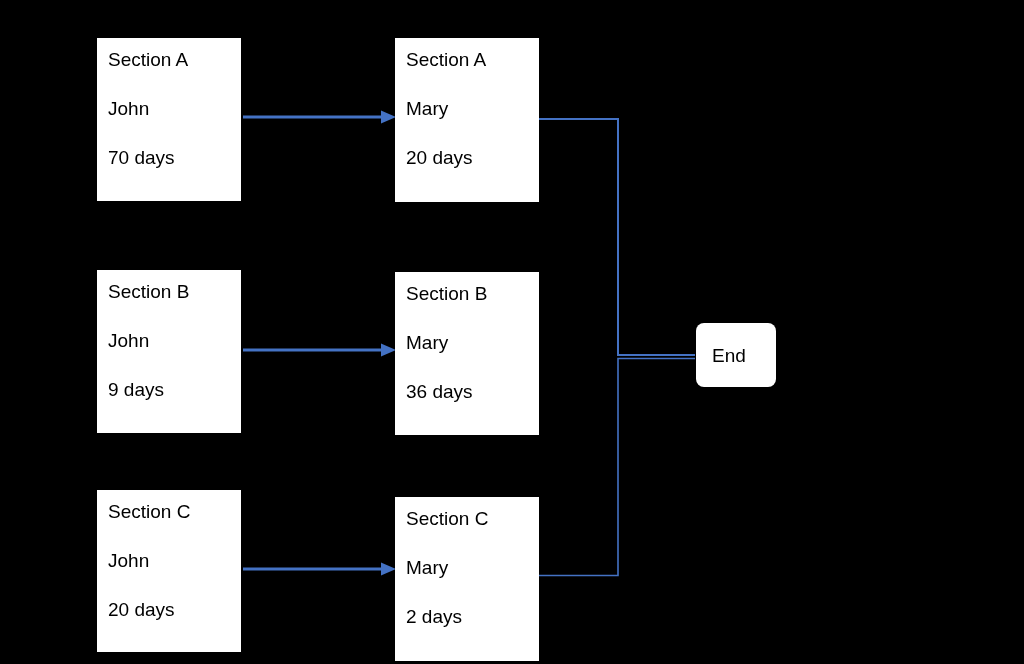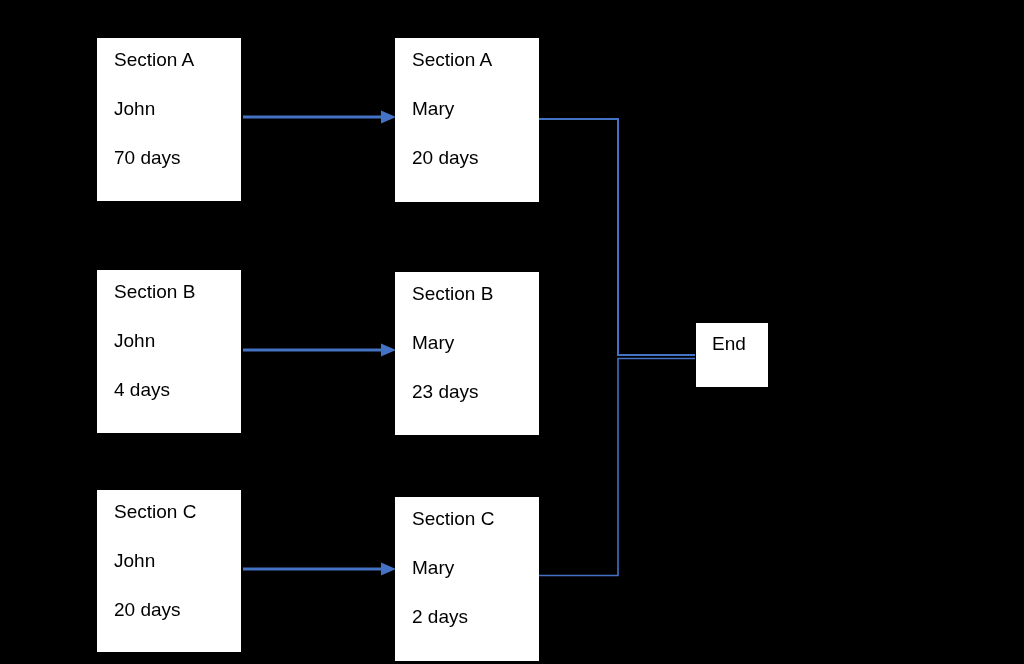--- a/index.html
+++ b/index.html
@@ -32,33 +32,33 @@
   .shaft{stroke-width:3;}
   .elbow-thick{stroke-width:2;}
   .elbow-thin{stroke-width:1.6;}
   .node{
     position:absolute;
     box-sizing:border-box;
     background:var(--box-fill);
     color:var(--text);
     font-size:19px;
     line-height:23px;
-    padding:10px 17px;
+    padding:10px 11px;
     display:flex;
     flex-direction:column;
     row-gap:26px;
   }
   .node span{white-space:nowrap;}
   .n-a1{left:97px;top:38px;width:144px;height:163px;}
   .n-a2{left:395px;top:38px;width:144px;height:164px;}
   .n-b1{left:97px;top:270px;width:144px;height:163px;}
   .n-b2{left:395px;top:272px;width:144px;height:163px;}
   .n-c1{left:97px;top:490px;width:144px;height:162px;}
   .n-c2{left:395px;top:497px;width:144px;height:164px;}
-  .n-end{left:696px;top:323px;width:72px;height:64px;padding:9px 16px;row-gap:0;}
+  .n-end{left:696px;top:323px;width:80px;height:64px;padding:21px 16px;row-gap:0;border-radius:8px;}
 </style>
 </head>
 <body>
 
 <div class="canvas">
 
   <svg class="connector-layer" viewBox="0 0 1024 664" width="1024" height="664" xmlns="http://www.w3.org/2000/svg">
 
     <g>
       <line class="shaft" x1="243" y1="117" x2="382" y2="117"></line>
@@ -88,27 +88,27 @@
 
   <div class="node n-a2">
     <span>Section A</span>
     <span>Mary</span>
     <span>20 days</span>
   </div>
 
   <div class="node n-b1">
     <span>Section B</span>
     <span>John</span>
-    <span>4 days</span>
+    <span>9 days</span>
   </div>
 
   <div class="node n-b2">
     <span>Section B</span>
     <span>Mary</span>
-    <span>23 days</span>
+    <span>36 days</span>
   </div>
 
   <div class="node n-c1">
     <span>Section C</span>
     <span>John</span>
     <span>20 days</span>
   </div>
 
   <div class="node n-c2">
     <span>Section C</span>

